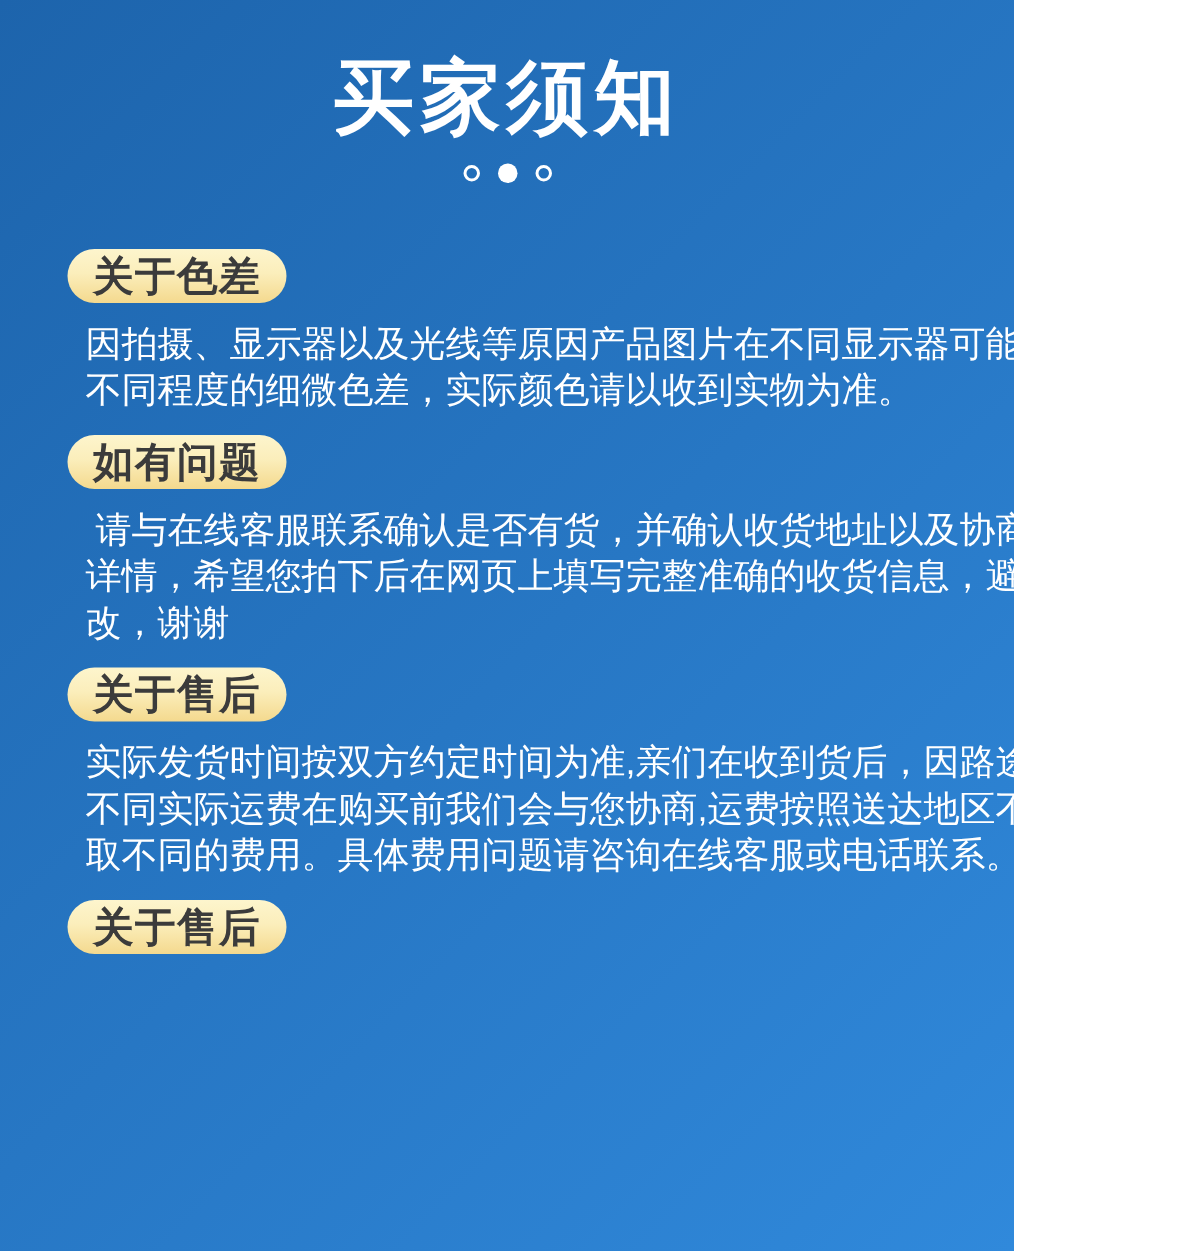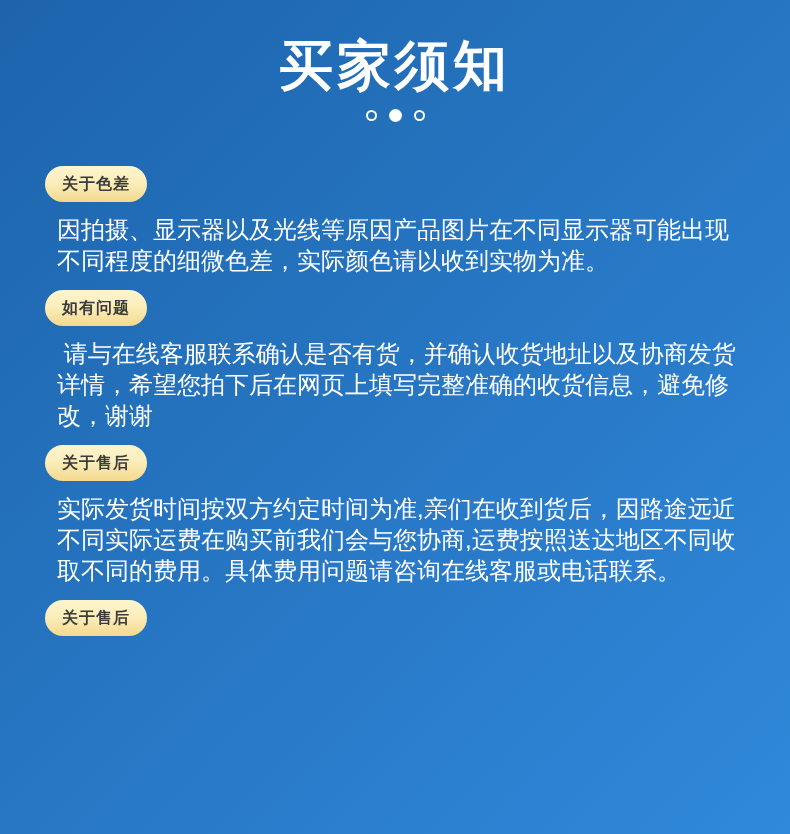--- a/index.html
+++ b/index.html
@@ -1,21 +1,21 @@
 <!DOCTYPE html>
 <html><head>
 <meta charset="utf-8">
 <style>
   * { margin: 0; padding: 0; box-sizing: border-box; }
   html, body { background: #ffffff; }
   body { font-family: "Liberation Sans", "DejaVu Sans", sans-serif; }
 
   .page {
     position: relative;
-    width: 790px;
+    width: 676px;
     height: 834px;
     overflow: hidden;
     background: linear-gradient(135deg, #1d64ac 0%, #2777c4 52%, #3089db 100%);
   }
 
   .header { padding-top: 34px; text-align: center; }
 
   .title {
     color: #ffffff;
     font-size: 54px;
@@ -48,21 +48,21 @@
   .section { margin-bottom: 14px; }
 
   .badge {
     display: inline-block;
     height: 36px;
     line-height: 36px;
     padding: 0 17px;
     border-radius: 18px;
     background: linear-gradient(180deg, #fdf5cd 0%, #fbeebb 45%, #f4d98e 100%);
     color: #3b3b3b;
-    font-size: 16px;
+    font-size: 27px;
     font-weight: 700;
     letter-spacing: 1px;
   }
 
   .para {
     margin: 12px 0 0 12px;
     width: 689px;
     color: #ffffff;
     font-size: 24px;
     line-height: 31px;

